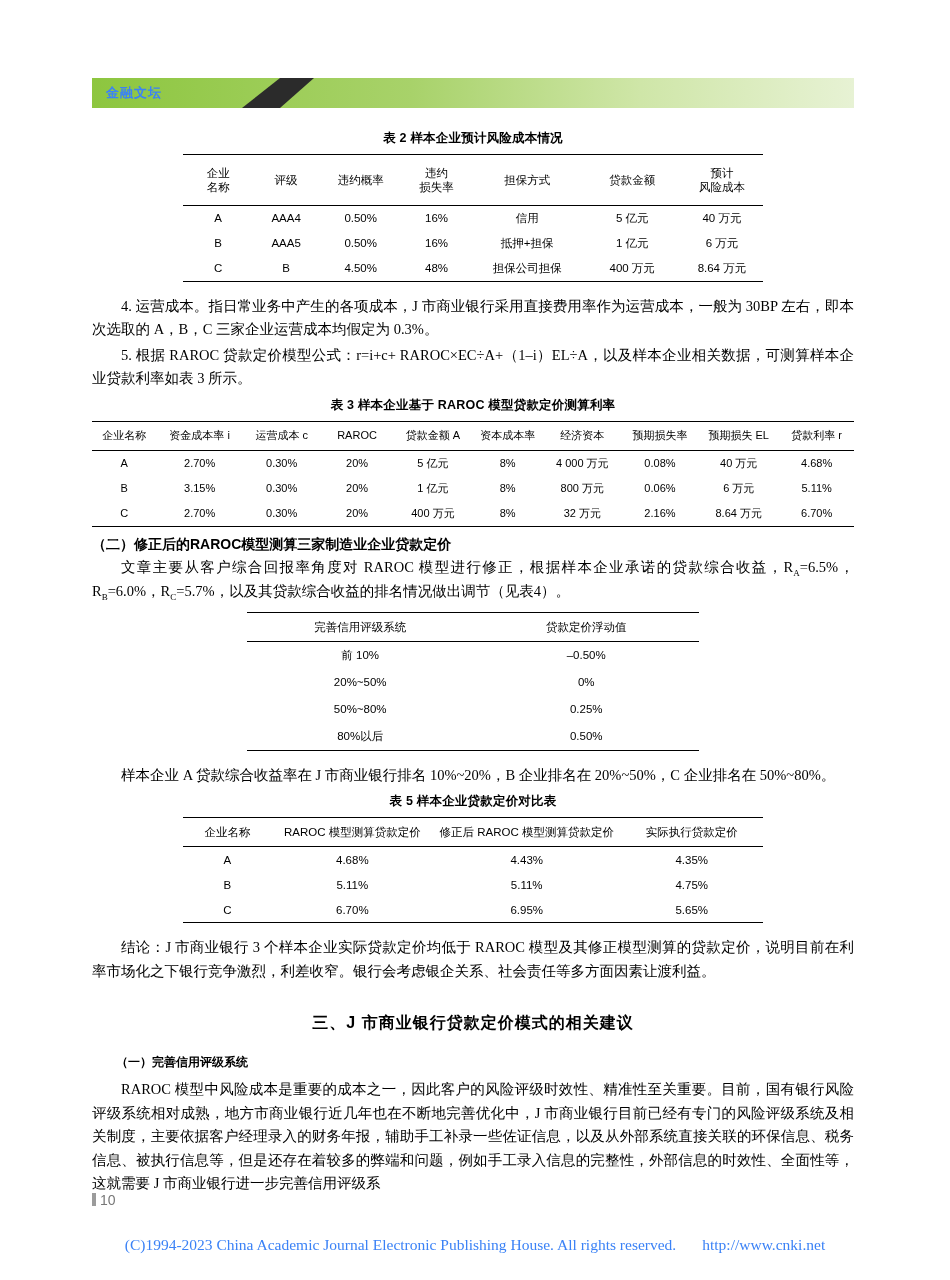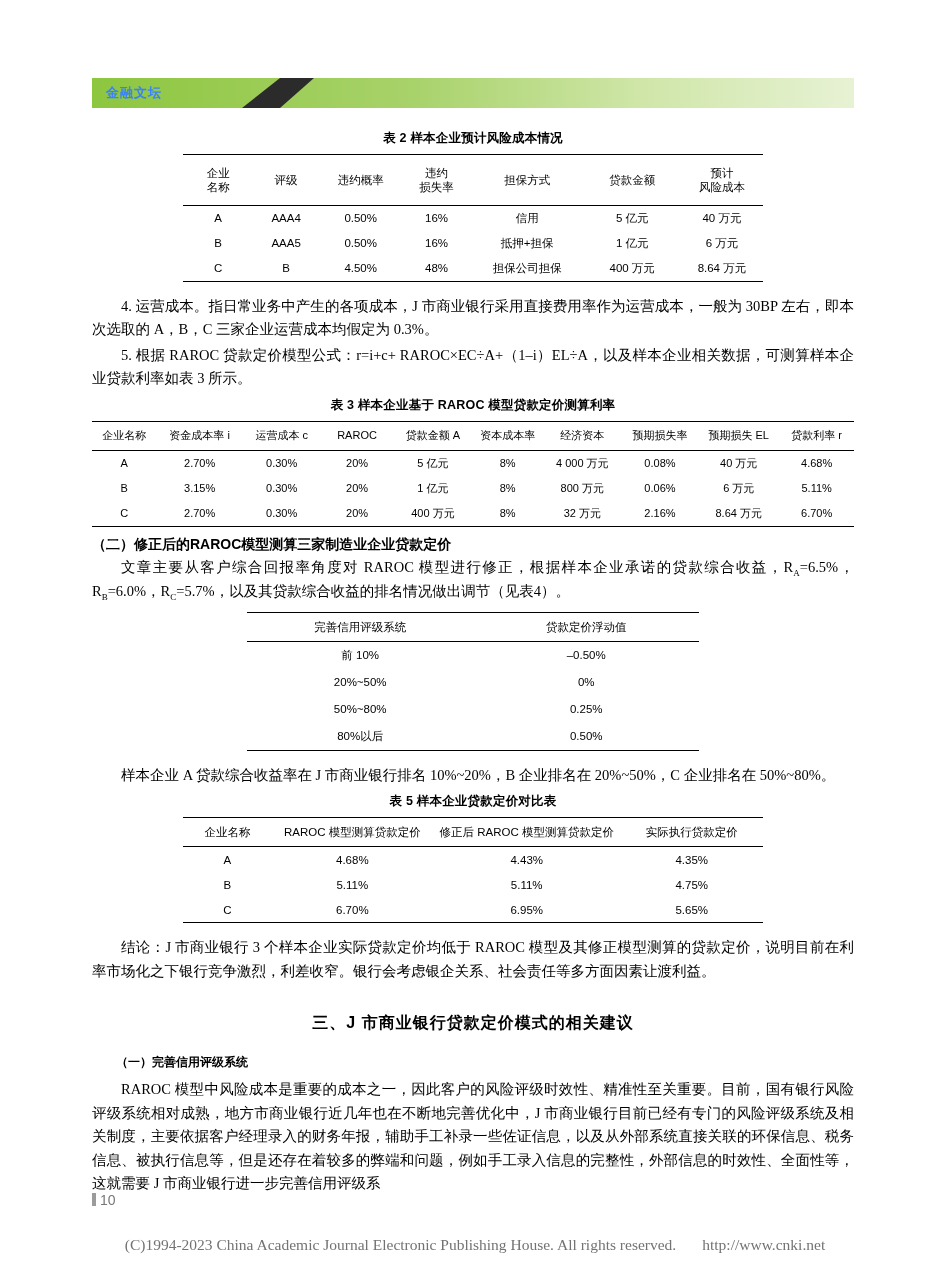--- a/index.html
+++ b/index.html
@@ -175,21 +175,21 @@
     vertical-align: -1px;
   }
   .copyright {
     position: absolute;
     left: 0;
     top: 1236px;
     width: 950px;
     text-align: center;
     font-family: "Liberation Serif", serif;
     font-size: 15.5px;
-    color: #737373;
+    color: #3b82f6;
   }
   .copyright .url { margin-left: 26px; }
 </style>
 </head>
 <body>
 
 <div class="page">
 
   <div class="header">
     <div class="header-bar"></div>

